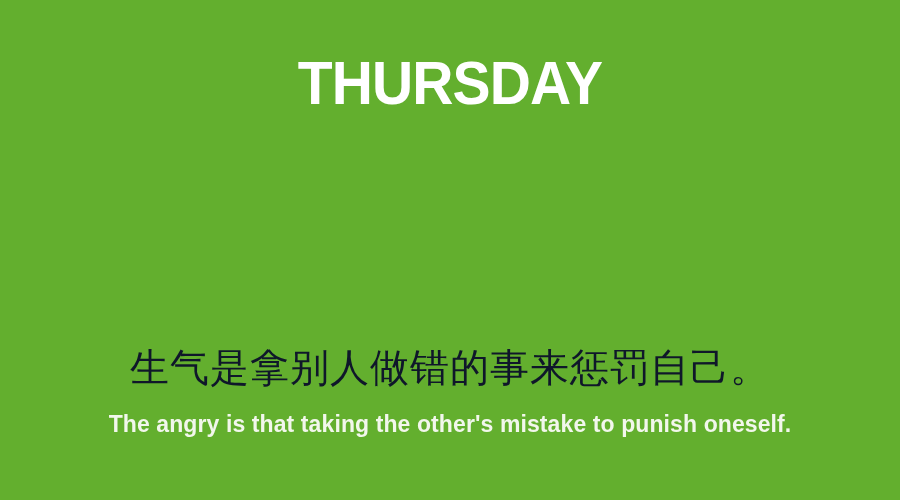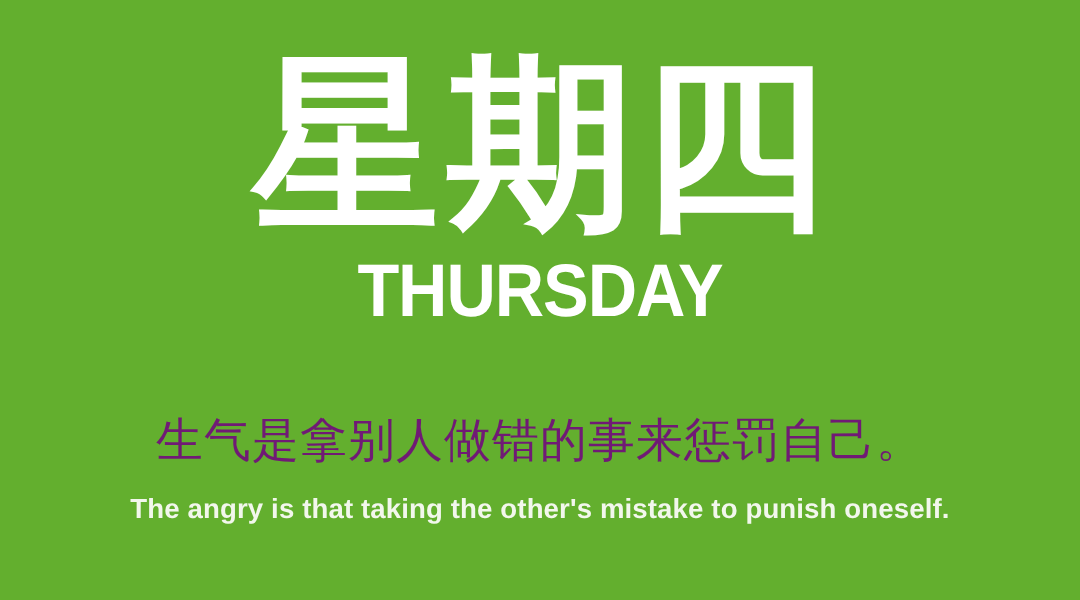--- a/index.html
+++ b/index.html
@@ -63,21 +63,21 @@
   .quote-block {
     position: absolute;
     left: 0;
     top: 344px;
     width: 900px;
     text-align: center;
   }
 
   .quote-cn {
     display: block;
-    color: #701a75;
+    color: #0f172a;
     font-family: "DejaVu Sans", "Liberation Sans", sans-serif;
     font-size: 39px;
     font-weight: 400;
     line-height: 48px;
     letter-spacing: 1px;
     white-space: nowrap;
   }
 
   .quote-en {
     display: block;
@@ -90,21 +90,20 @@
     margin-top: 17px;
     white-space: nowrap;
   }
 </style>
 </head>
 <body>
 
 <div id="card">
 
   <div class="day-block">
-    <span class="day-cn">星期四</span>
     <span class="day-en">THURSDAY</span>
   </div>
 
   <div class="quote-block">
     <span class="quote-cn">生气是拿别人做错的事来惩罚自己。</span>
     <span class="quote-en">The angry is that taking the other's mistake to punish oneself.</span>
   </div>
 
 </div>
 

